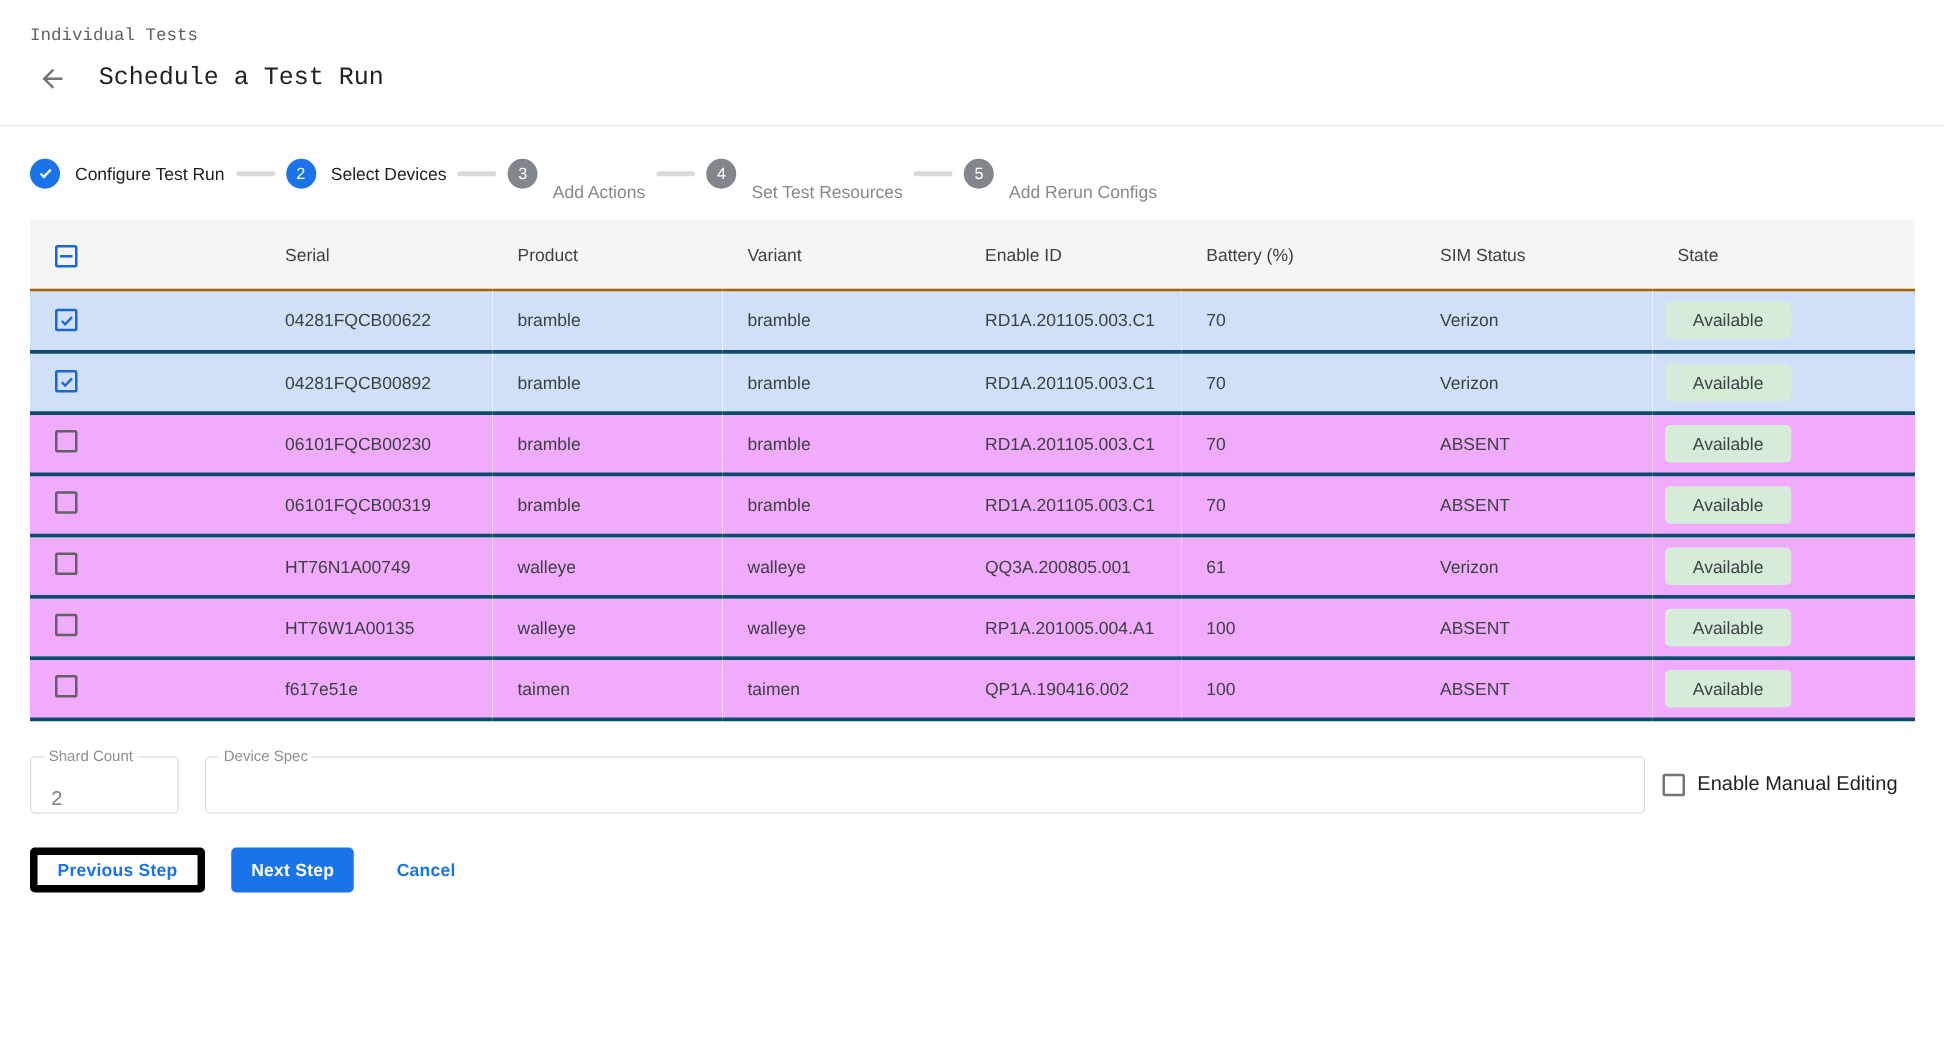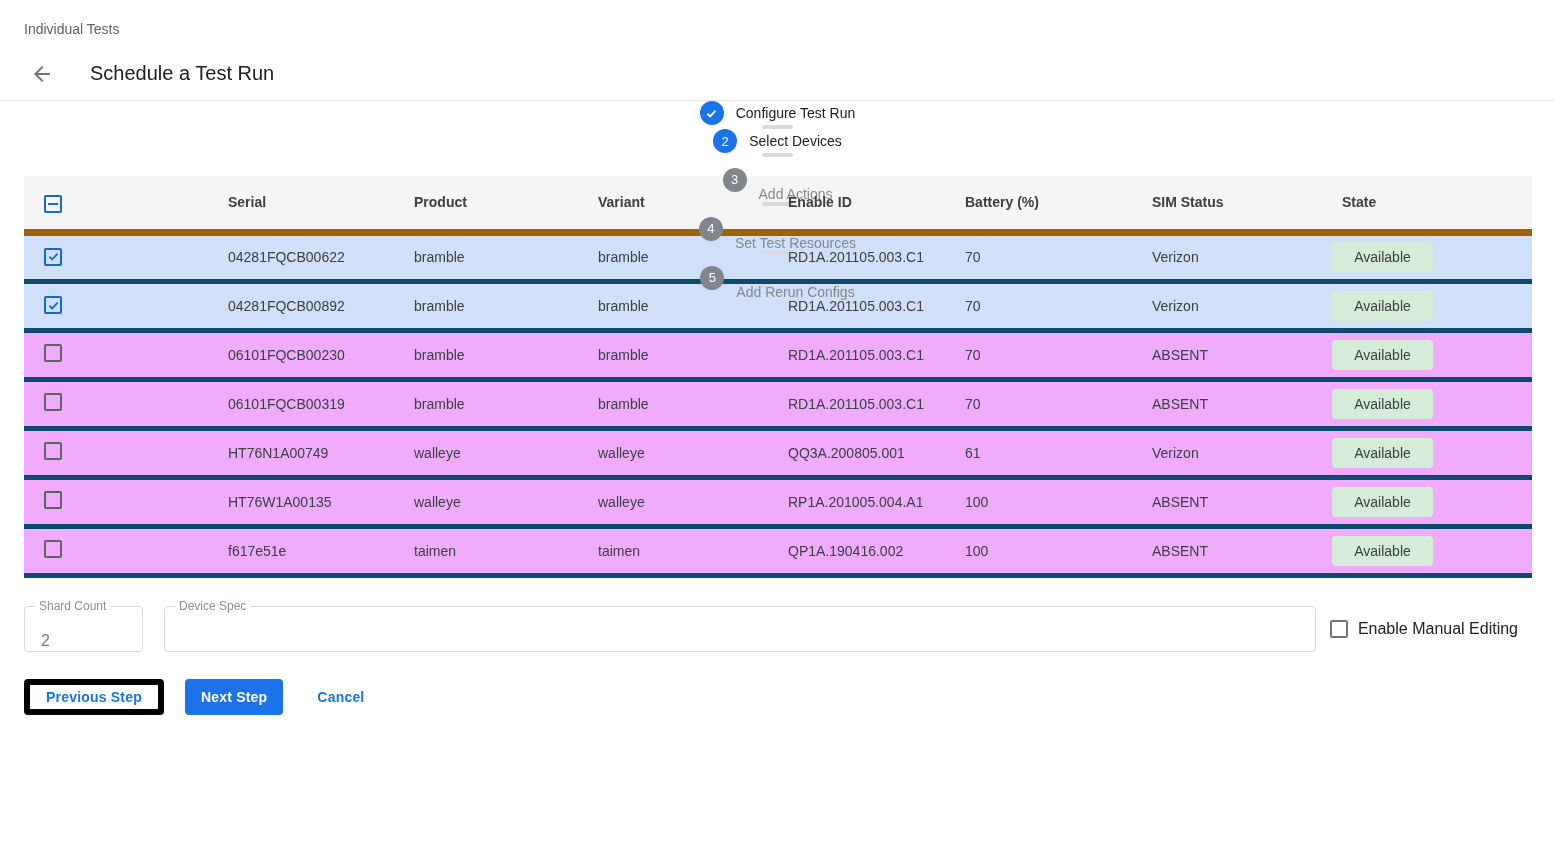--- a/index.html
+++ b/index.html
@@ -5,33 +5,33 @@
   * { box-sizing: border-box; }
   html, body { margin: 0; padding: 0; background: #ffffff; }
   body {
     width: 1555px; height: 842px;
     font-family: "Liberation Sans", "DejaVu Sans", sans-serif;
     color: #3c4043;
     overflow: hidden;
   }
 
   
-  .page-header { padding: 20px 40px 0 24px; height: 100px; }
+  .page-header { padding: 20px 40px 0 24px; height: 100px; font-family: Liberation Mono, monospace; }
   .breadcrumb { font-size: 14px; color: #5f6368; line-height: 18px; }
   .title-row { display: flex; align-items: center; margin-top: 8px; }
   .back-btn {
     background: none; border: none; padding: 0; margin: 0 18px 0 4px;
     width: 28px; height: 28px; display: flex; align-items: center; justify-content: center;
     cursor: pointer; color: #757575;
   }
-  .page-title { font-size: 20px; font-weight: 400; color: #202124; margin: 16px; }
+  .page-title { font-size: 20px; font-weight: 400; color: #202124; margin: 5px; }
   .header-divider { border: none; border-top: 1px solid #e4e6e8; margin: 0; }
 
   
-  .stepper { display: flex; align-items: center; height: 75px; padding: 0 24px; flex-direction: column; }
+  .stepper { display: flex; align-items: center; height: 75px; padding: 0 24px; }
   .step { display: flex; align-items: center; cursor: pointer; }
   .step-circle {
     width: 24px; height: 24px; border-radius: 50%;
     display: flex; align-items: center; justify-content: center;
     font-size: 13px; color: #fff; flex: none;
   }
   .step.completed .step-circle, .step.active .step-circle { background: #1a73e8; }
   .step.pending .step-circle { background: #80868b; }
   .step-label { margin-left: 12px; font-size: 14px; }
   .step.completed .step-label, .step.active .step-label { color: #202124; }
@@ -40,27 +40,27 @@
     width: 31px; height: 4px; background: #d9dadb; border-radius: 2px;
     margin: 0 9px; flex: none;
   }
 
   
   .device-table {
     width: 1508px; margin: 0 24px; border-collapse: collapse; table-layout: fixed;
   }
   .device-table thead tr { background: #f5f5f6; height: 56px; }
   .device-table th {
-    text-align: left; font-weight: 700; font-size: 14px; color: #3c4043;
-    padding: 0 8px 0 20px; border-bottom: 7px solid #a16207;
+    text-align: left; font-weight: 400; font-size: 14px; color: #3c4043;
+    padding: 0 8px 0 20px; border-bottom: 2px solid #a16207;
   }
   .device-table th.cb-col, .device-table td.cb-col { padding-left: 20px; }
   .device-table td {
     font-size: 14px; color: #3c4043; padding: 0 8px 0 20px;
-    border-bottom: 5px solid #0c4a6e; white-space: nowrap; overflow: hidden;
+    border-bottom: 3px solid #0c4a6e; white-space: nowrap; overflow: hidden;
   }
   .device-table tbody tr { height: 49px; background: #f0abfc; }
   .device-table tbody tr.selected { background: #cfe0f8; }
   .device-table td.state-col { padding-left: 10px; }
 
   
   .cb {
     width: 18px; height: 18px; border: 2px solid #616161; border-radius: 2px;
     display: inline-flex; align-items: center; justify-content: center;
     background: transparent; cursor: pointer; flex: none;

